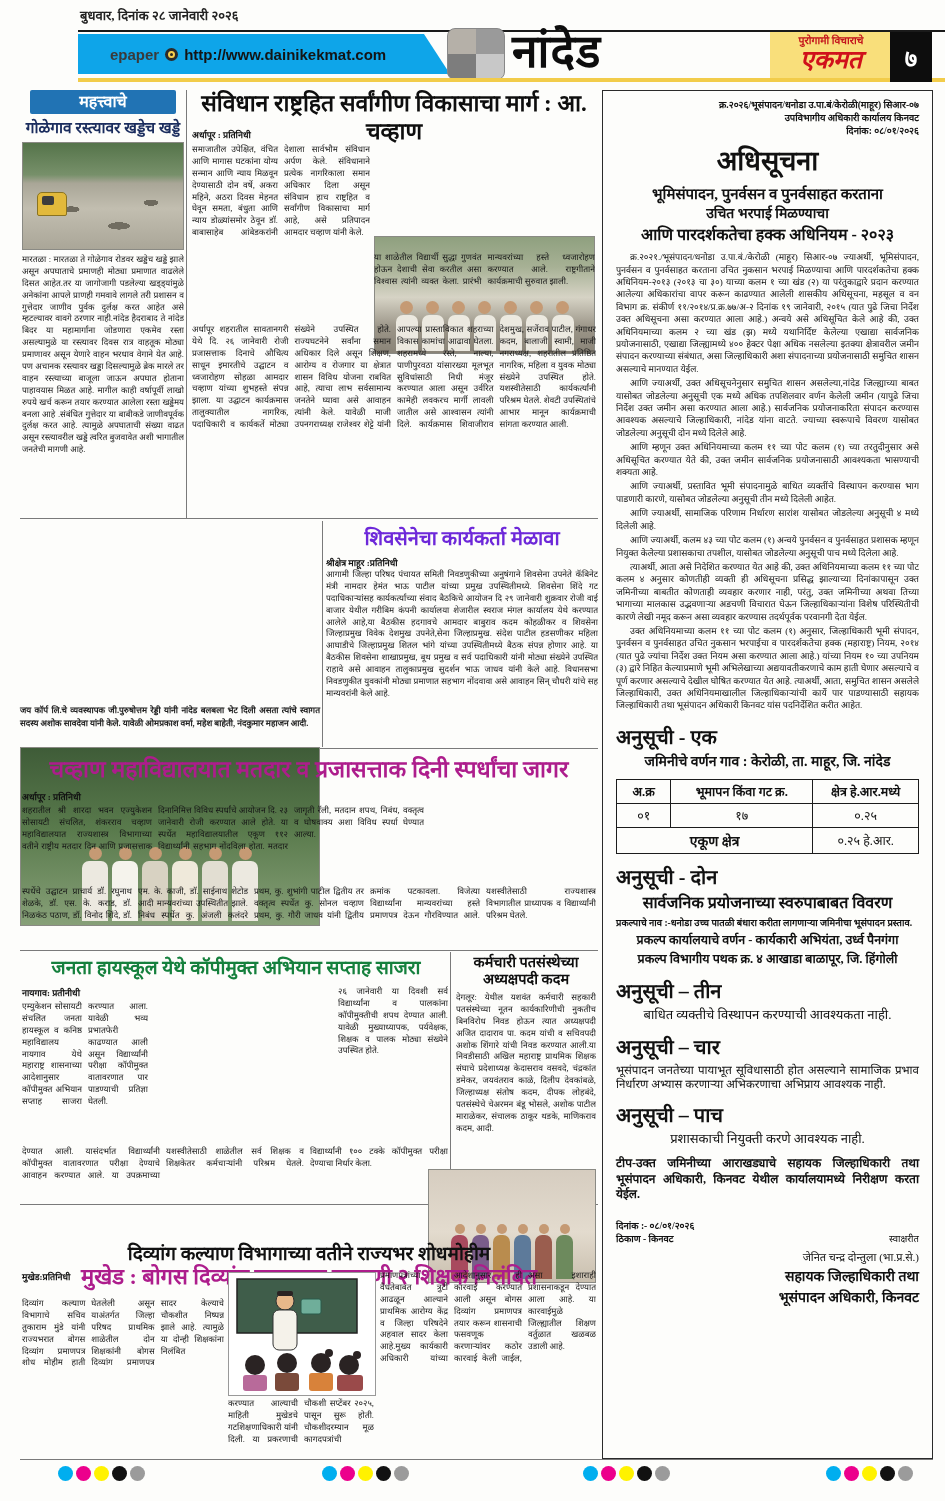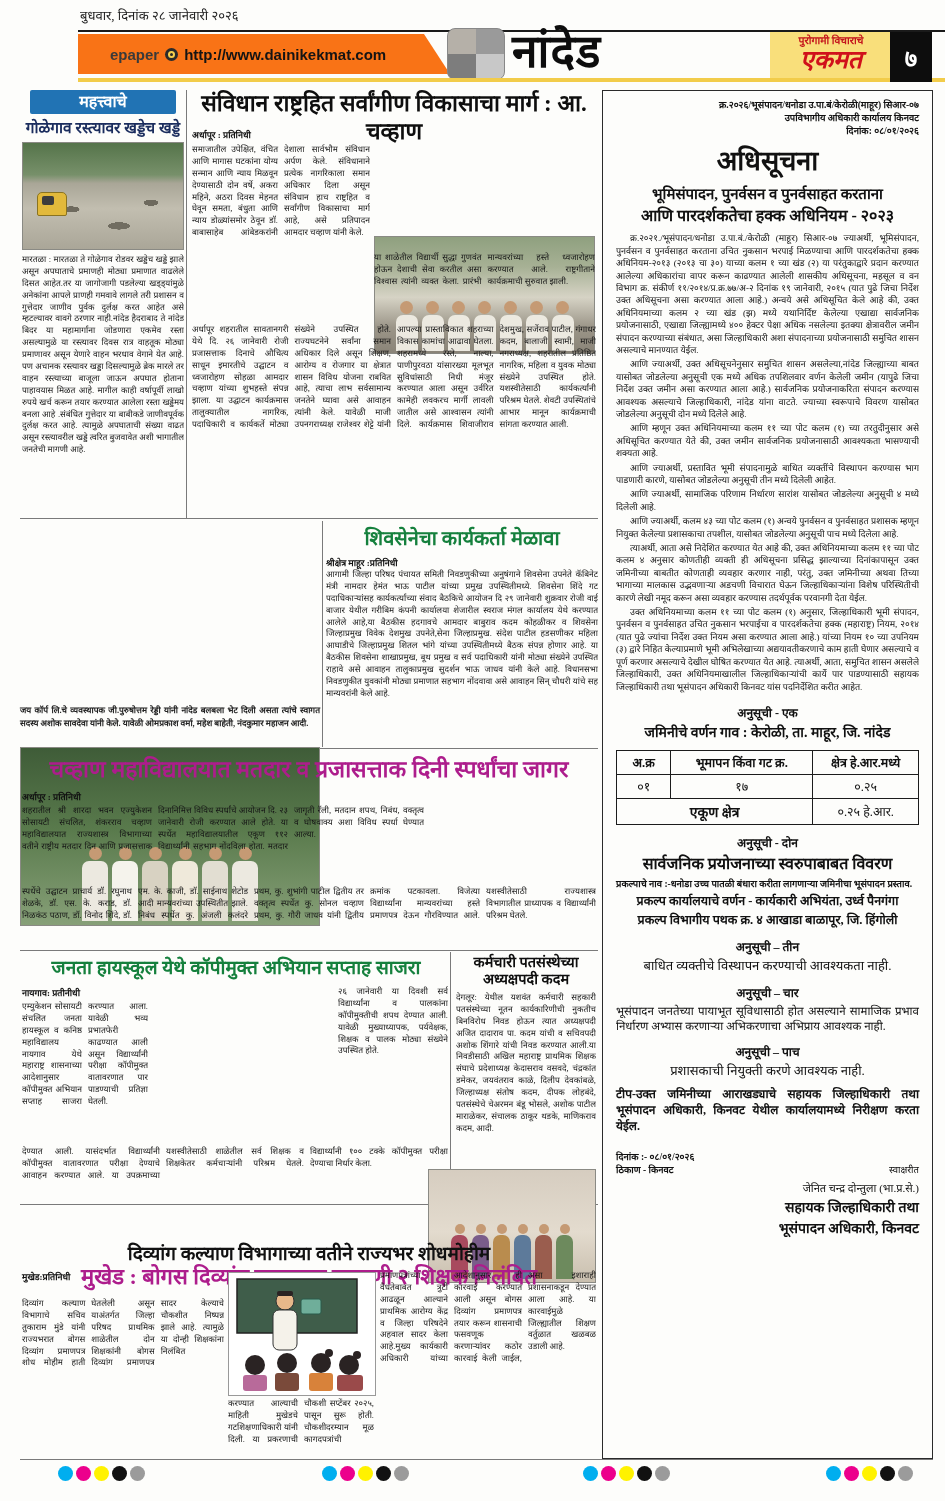--- a/index.html
+++ b/index.html
@@ -8,40 +8,40 @@
   .abs{position:absolute;}
   .rule{background:#7a7a7a;}
   .body-text{font-size:8.5px;line-height:1.4;text-align:justify;overflow:hidden;color:#151515;}
   .cols2{column-count:2;column-gap:6px;}
   .cols3{column-count:3;column-gap:6px;}
   .cols4{column-count:4;column-gap:6px;}
   .cols5{column-count:5;column-gap:6px;}
   .byline{font-weight:bold;font-size:9px;}
   .photo{border:1px solid #8a8a84;overflow:hidden;position:relative;box-sizing:border-box;}
   
-  .date-line{font-size:13px;font-weight:normal;color:#222;}
-  .epaper-band{background:#f97316;clip-path:polygon(0 0,93% 0,100% 100%,0 100%);display:flex;align-items:center;gap:6px;padding-left:32px;box-sizing:border-box;}
+  .date-line{font-size:13px;font-weight:bold;color:#222;}
+  .epaper-band{background:#0ea5e9;clip-path:polygon(0 0,93% 0,100% 100%,0 100%);display:flex;align-items:center;gap:6px;padding-left:32px;box-sizing:border-box;}
   .epaper-label{font-weight:bold;font-size:15px;color:#3a3a3a;font-family:"Liberation Sans",sans-serif;}
   .epaper-icon{width:13px;height:13px;border-radius:50%;background:#2b2b2b;display:inline-block;position:relative;}
   .epaper-icon::after{content:"";position:absolute;left:3px;top:3px;width:7px;height:7px;border-radius:50%;border:2px solid #f6cf4e;box-sizing:border-box;}
   .epaper-url{font-weight:bold;font-size:15px;color:#141414;font-family:"Liberation Sans",sans-serif;}
   .masthead-city{font-size:46px;font-weight:900;color:#0d0d0d;letter-spacing:1px;}
   .emblem{background:conic-gradient(#9a9a9a 0 25%,#c8c8c8 25% 50%,#7d7d7d 50% 75%,#b5b0a8 75%);border-radius:8px;border:1px solid #888;}
   .ekmat-box{background:#f9df7b;text-align:center;padding-top:3px;box-sizing:border-box;}
   .ekmat-tag{color:#c4151c;font-size:10.5px;font-weight:bold;line-height:1.1;}
   .ekmat-brand{color:#d0111b;font-size:25px;font-weight:900;font-style:italic;line-height:1.05;}
   .page-num-box{background:#0d0d0d;color:#fff;display:flex;align-items:center;justify-content:center;font-size:24px;font-weight:bold;}
   
   .section-banner{background:#2173b4;color:#fff;font-weight:bold;font-size:16px;text-align:center;line-height:24px;border-radius:2px;}
   .imp-headline{color:#1b2d5e;font-weight:bold;font-size:15.5px;text-align:center;line-height:1.15;}
   
   .lead-headline{font-size:23px;font-weight:bold;text-align:center;line-height:1.2;color:#0e0e0e;}
   .sub-headline-black{font-size:19px;font-weight:bold;text-align:center;color:#111;}
   .magenta{color:#ad1d8c;}
-  .h-shivsena{font-size:20px;font-weight:bold;text-align:center;color:#15803d;}
+  .h-shivsena{font-size:20px;font-weight:bold;text-align:center;color:#6d28d9;}
   .h-janata{font-size:19px;font-weight:bold;text-align:center;color:#15803d;}
   .h-karm{font-size:14.5px;font-weight:bold;text-align:center;line-height:1.2;color:#0e0e0e;}
   .h-mukhed{font-size:22px;font-weight:bold;text-align:center;}
   .caption{font-size:8.5px;font-weight:600;line-height:1.5;text-align:justify;color:#222;}
   
   .photo-road{background:linear-gradient(180deg,#55744a 0%,#77906a 30%,#a9a697 38%,#c2beb0 62%,#aaa698 100%);}
   .photo-road .road{position:absolute;left:0;right:0;top:38%;bottom:0;background:radial-gradient(ellipse 14px 5px at 30% 40%,#6e6a5e 60%,transparent 61%),radial-gradient(ellipse 18px 6px at 60% 65%,#716d61 60%,transparent 61%),radial-gradient(ellipse 12px 5px at 80% 30%,#6e6a5e 60%,transparent 61%);}
   .photo-road .auto{position:absolute;left:9%;top:46%;width:28px;height:22px;background:#e2b93b;border-radius:5px 5px 2px 2px;border:1px solid #8a7320;}
   .photo-road .auto::after{content:"";position:absolute;left:4px;top:3px;width:12px;height:9px;background:#3c3c3c;border-radius:2px;}
   .photo-gathering{background:linear-gradient(180deg,#8fa07f 0%,#a7b195 26%,#d6d3c5 52%,#9b9588 78%,#8a8478 100%);}
@@ -63,21 +63,21 @@
   .photo-college .person:nth-child(4) .p-body{background:#5d7a9a;}
   .photo-college .person:nth-child(5) .p-body{background:#9a5d4e;}
   .photo-college .person:nth-child(6) .p-body{background:#6d8a5d;}
   
   #notice-box{border:1.5px solid #2a2a2a;box-sizing:border-box;padding:8px 13px;overflow:hidden;background:#fdfdfb;}
   .notice-ref{font-size:9.5px;font-weight:bold;text-align:right;line-height:1.35;}
   .notice-title{font-size:27px;font-weight:bold;text-align:center;margin:4px 0 6px;}
   .notice-sub{font-weight:bold;text-align:center;line-height:1.35;}
   .legal{font-size:9px;line-height:1.38;text-align:justify;}
   .legal p{margin:0 0 2px;text-indent:14px;}
-  .sched-label{font-size:12px;font-weight:bold;text-align:center;margin-top:9px;}
+  .sched-label{font-size:20px;font-weight:bold;text-align:left;margin-top:9px;}
   .sched-text{font-size:13px;text-align:center;line-height:1.3;margin-top:3px;}
   table.land{width:100%;border-collapse:collapse;margin-top:8px;}
   table.land th,table.land td{border:1.4px solid #1c1c1c;text-align:center;padding:3px 2px;}
   table.land th{font-size:12.5px;font-weight:bold;}
   table.land td{font-size:12.5px;}
   .notice-foot{display:flex;justify-content:space-between;font-size:9.5px;font-weight:bold;margin-top:16px;}
   .signatory{text-align:right;line-height:1.5;margin-top:4px;}
   .sig-name{font-size:11px;}
   .sig-desig{font-size:14px;font-weight:bold;}
   
@@ -252,20 +252,21 @@
   </div>
   <div class="abs body-text cols2" style="left:228px;top:1398px;width:146px;height:58px;">करण्यात आल्याची माहिती मुखेडचे गटशिक्षणाधिकारी यांनी दिली. या प्रकरणाची चौकशी सप्टेंबर २०२५, पासून सुरू होती. चौकशीदरम्यान मूळ कागदपत्रांची पडताळणी करण्यात आली.</div>
   <div class="abs body-text cols3" style="left:380px;top:1270px;width:216px;height:186px;">प्रमाणपत्रांच्या वैधतेबाबत त्रुटी आढळून आल्याने प्राथमिक आरोग्य केंद्र व जिल्हा परिषदेने अहवाल सादर केला आहे.मुख्य कार्यकारी अधिकारी यांच्या आदेशानुसार ही कारवाई करण्यात आली असून बोगस दिव्यांग प्रमाणपत्र तयार करून शासनाची फसवणूक करणाऱ्यांवर कठोर कारवाई केली जाईल, असा इशाराही प्रशासनाकडून देण्यात आला आहे. या कारवाईमुळे जिल्ह्यातील शिक्षण वर्तुळात खळबळ उडाली आहे.</div>
 
   <div class="abs" id="notice-box" style="left:602px;top:90px;width:331px;height:1369px;">
     <div class="notice-ref">क्र.२०२६/भूसंपादन/धनोडा उ.पा.बं/केरोळी(माहूर) सिआर-०७</div>
     <div class="notice-ref">उपविभागीय अधिकारी कार्यालय किनवट</div>
     <div class="notice-ref">दिनांक: ०८/०१/२०२६</div>
     <div class="notice-title">अधिसूचना</div>
     <div class="notice-sub" style="font-size:15px;">भूमिसंपादन, पुनर्वसन व पुनर्वसाहत करताना</div>
+    <div class="notice-sub" style="font-size:14px;">उचित भरपाई मिळण्याचा</div>
     <div class="notice-sub" style="font-size:16px;margin-bottom:6px;">आणि पारदर्शकतेचा हक्क अधिनियम - २०२३</div>
     <div class="legal" style="max-height:555px;overflow:hidden;">
       <p>क्र.२०२१./भूसंपादन/धनोडा उ.पा.बं./केरोळी (माहूर) सिआर-०७ ज्याअर्थी, भूमिसंपादन, पुनर्वसन व पुनर्वसाहत करताना उचित नुकसान भरपाई मिळण्याचा आणि पारदर्शकतेचा हक्क अधिनियम-२०१३ (२०१३ चा ३०) याच्या कलम १ च्या खंड (२) या परंतुकाद्वारे प्रदान करण्यात आलेल्या अधिकारांचा वापर करून काढण्यात आलेली शासकीय अधिसूचना, महसूल व वन विभाग क्र. संकीर्ण ११/२०१४/प्र.क्र.७७/अ-२ दिनांक १९ जानेवारी, २०१५ (यात पुढे जिचा निर्देश उक्त अधिसूचना असा करण्यात आला आहे.) अन्वये असे अधिसूचित केले आहे की, उक्त अधिनियमाच्या कलम २ च्या खंड (झ) मध्ये यथानिर्दिष्ट केलेल्या एखाद्या सार्वजनिक प्रयोजनासाठी, एखाद्या जिल्ह्यामध्ये ४०० हेक्टर पेक्षा अधिक नसलेल्या इतक्या क्षेत्रावरील जमीन संपादन करण्याच्या संबंधात, असा जिल्हाधिकारी अशा संपादनाच्या प्रयोजनासाठी समुचित शासन असल्याचे मानण्यात येईल.</p>
       <p>आणि ज्याअर्थी, उक्त अधिसूचनेनुसार समुचित शासन असलेल्या,नांदेड जिल्ह्याच्या बाबत यासोबत जोडलेल्या अनुसूची एक मध्ये अधिक तपशिलवार वर्णन केलेली जमीन (यापुढे जिचा निर्देश उक्त जमीन असा करण्यात आला आहे.) सार्वजनिक प्रयोजनाकरिता संपादन करण्यास आवश्यक असल्याचे जिल्हाधिकारी, नांदेड यांना वाटते. ज्याच्या स्वरूपाचे विवरण यासोबत जोडलेल्या अनुसूची दोन मध्ये दिलेले आहे.</p>
       <p>आणि म्हणून उक्त अधिनियमाच्या कलम ११ च्या पोट कलम (१) च्या तरतुदीनुसार असे अधिसूचित करण्यात येते की, उक्त जमीन सार्वजनिक प्रयोजनासाठी आवश्यकता भासण्याची शक्यता आहे.</p>
       <p>आणि ज्याअर्थी, प्रस्तावित भूमी संपादनामुळे बाधित व्यक्तींचे विस्थापन करण्यास भाग पाडणारी कारणे, यासोबत जोडलेल्या अनुसूची तीन मध्ये दिलेली आहेत.</p>
       <p>आणि ज्याअर्थी, सामाजिक परिणाम निर्धारण सारांश यासोबत जोडलेल्या अनुसूची ४ मध्ये दिलेली आहे.</p>
       <p>आणि ज्याअर्थी, कलम ४३ च्या पोट कलम (१) अन्वये पुनर्वसन व पुनर्वसाहत प्रशासक म्हणून नियुक्त केलेल्या प्रशासकाचा तपशील, यासोबत जोडलेल्या अनुसूची पाच मध्ये दिलेला आहे.</p>
       <p>त्याअर्थी, आता असे निदेशित करण्यात येत आहे की, उक्त अधिनियमाच्या कलम ११ च्या पोट कलम ४ अनुसार कोणतीही व्यक्ती ही अधिसूचना प्रसिद्ध झाल्याच्या दिनांकापासून उक्त जमिनीच्या बाबतीत कोणताही व्यवहार करणार नाही, परंतु, उक्त जमिनीच्या अथवा तिच्या भागाच्या मालकास उद्भवणाऱ्या अडचणी विचारात घेऊन जिल्हाधिकाऱ्यांना विशेष परिस्थितीची कारणे लेखी नमूद करून असा व्यवहार करण्यास तदर्थपूर्वक परवानगी देता येईल.</p>
       <p>उक्त अधिनियमाच्या कलम ११ च्या पोट कलम (१) अनुसार, जिल्हाधिकारी भूमी संपादन, पुनर्वसन व पुनर्वसाहत उचित नुकसान भरपाईचा व पारदर्शकतेचा हक्क (महाराष्ट्र) नियम, २०१४ (यात पुढे ज्यांचा निर्देश उक्त नियम असा करण्यात आला आहे.) यांच्या नियम १० च्या उपनियम (३) द्वारे निहित केल्याप्रमाणे भूमी अभिलेखाच्या अद्ययावतीकरणाचे काम हाती घेणार असल्याचे व पूर्ण करणार असल्याचे देखील घोषित करण्यात येत आहे. त्याअर्थी, आता, समुचित शासन असलेले जिल्हाधिकारी, उक्त अधिनियमाखालील जिल्हाधिकाऱ्यांची कार्ये पार पाडण्यासाठी सहायक जिल्हाधिकारी तथा भूसंपादन अधिकारी किनवट यांस पदनिर्देशित करीत आहेत.</p>

